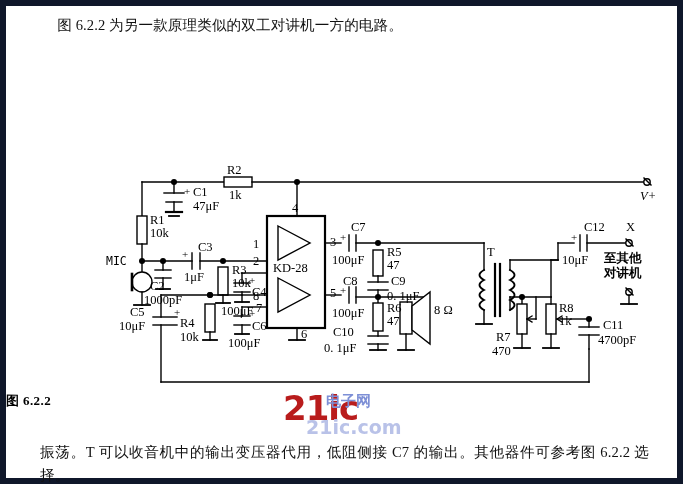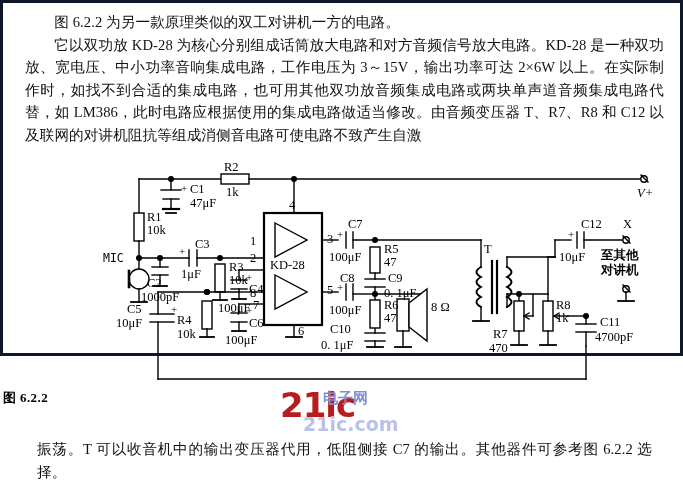--- a/index.html
+++ b/index.html
@@ -6,22 +6,22 @@
   body{
     width:683px;height:484px;
     background:#ffffff;
     font-family:"Liberation Serif","DejaVu Serif",serif;
     color:#000;
     overflow:hidden;
     position:relative;
   }
   .page{
     position:relative;
-    width:683px;height:356px;
-    border:3px solid #0f172a;
+    width:683px;height:484px;
+    border:6px solid #0f172a;
     box-sizing:border-box;
     background:#fff;
   }
 
   
   .prose{
     position:absolute;
     left:22px; right:16px;
     font-size:14.6px;
     line-height:22.6px;
@@ -85,21 +85,20 @@
     z-index:3;
   }
 </style>
 </head>
 <body>
 
 <div class="page">
 
   <div class="prose" id="intro-text">
     <p class="indent">图 6.2.2 为另一款原理类似的双工对讲机一方的电路。</p>
-    <p class="indent">它以双功放 KD-28 为核心分别组成话筒放大电路和对方音频信号放大电路。KD-28 是一种双功放、宽电压、中小功率音响集成电路，工作电压为 3～15V，输出功率可达 2×6W 以上。在实际制作时，如找不到合适的集成电路，也可用其他双功放音频集成电路或两块单声道音频集成电路代替，如 LM386，此时电路应根据使用的集成电路做适当修改。由音频变压器 T、R7、R8 和 C12 以及联网的对讲机阻抗等组成消侧音电路可使电路不致产生自激</p>
   </div>
 
   <div id="schematic">
     <svg width="683" height="228" viewBox="0 0 683 228" xmlns="http://www.w3.org/2000/svg">
       <g stroke="#000" stroke-width="1.4" fill="none" stroke-linecap="square">
 
         <path d="M136,18 L136,52"></path>
 
         <path d="M136,18 L218,18"></path>
 

